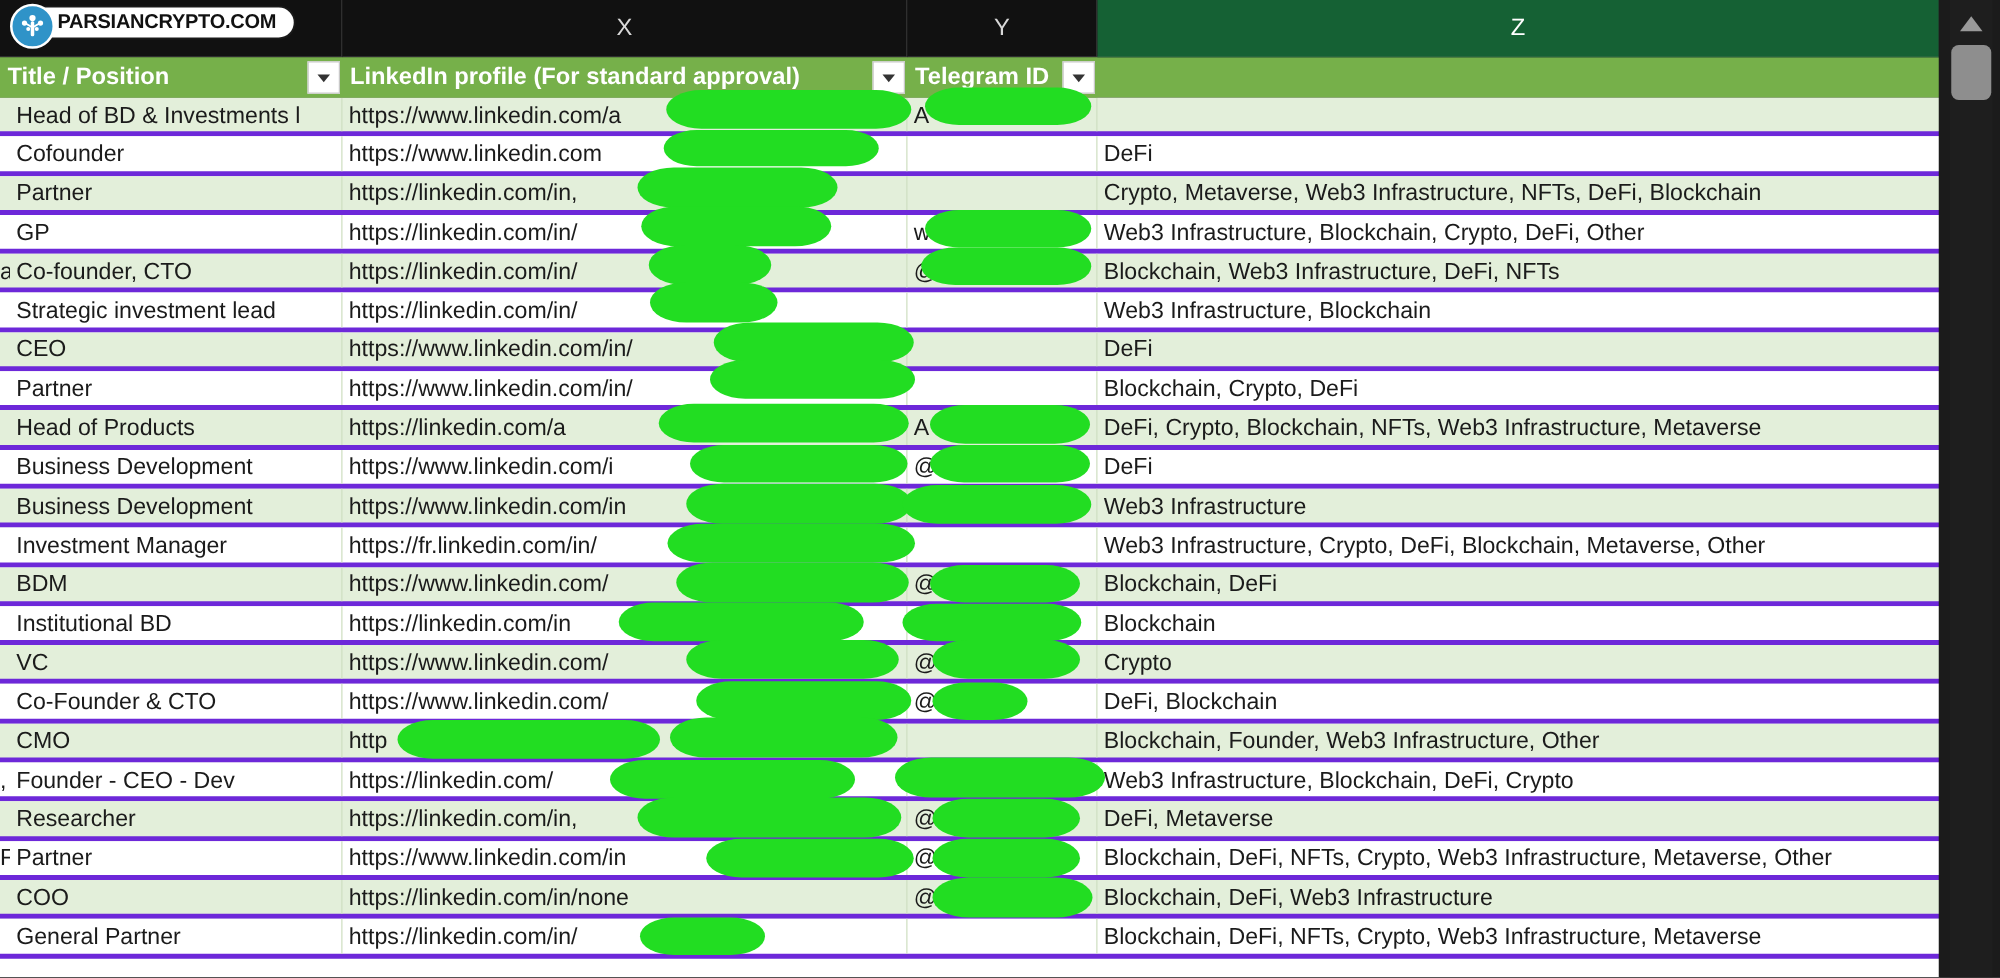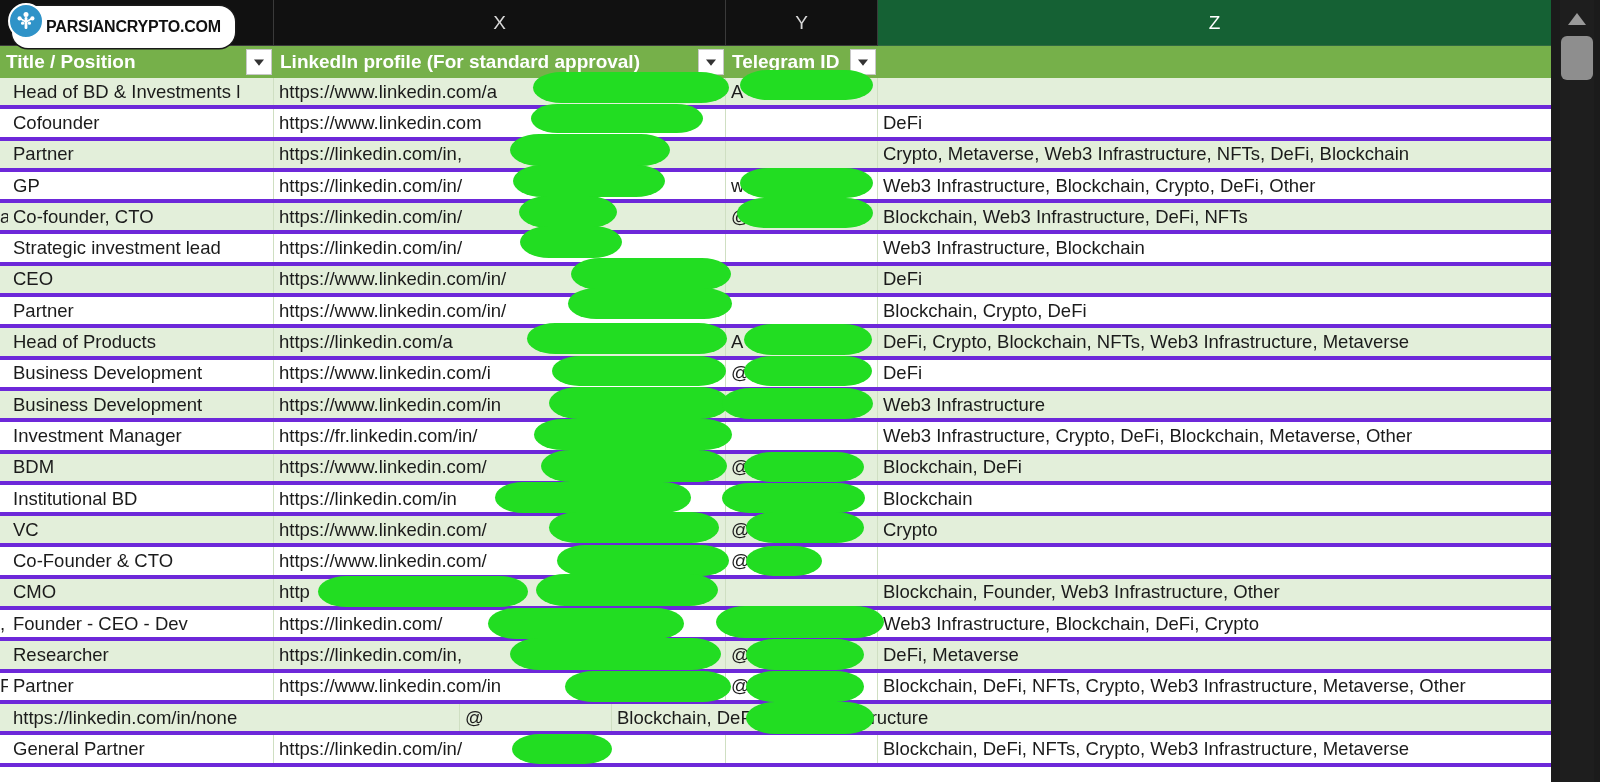--- a/index.html
+++ b/index.html
@@ -47,21 +47,21 @@
     color: #ffffff;
     border-bottom: 1px solid #2f6a42;
   }
   .col-letter.blank { border-right: 1px solid #3a3a3a; }
 
   
   .logo-pill {
     position: absolute;
     top: 6px;
     left: 12px;
-    height: 42px;
+    height: 24px;
     padding: 0 14px 0 34px;
     background: #ffffff;
     border-radius: 16px;
     display: flex;
     align-items: center;
     box-shadow: 0 0 0 1.5px #1a1a1a;
     z-index: 40;
   }
   .logo-pill .logo-text {
     font-family: "Liberation Sans", sans-serif;
@@ -384,20 +384,21 @@
         <div class="cell c-title">VC</div>
         <div class="cell c-link">https://www.linkedin.com/</div>
         <div class="cell c-tg">@</div>
         <div class="cell c-ind">Crypto</div>
       </div>
       <div class="row even">
         <div class="cell c-prev"></div>
         <div class="cell c-title">Co-Founder &amp; CTO</div>
         <div class="cell c-link">https://www.linkedin.com/</div>
         <div class="cell c-tg">@</div>
+        <div class="cell c-ind">DeFi, Blockchain</div>
       </div>
       <div class="row odd">
         <div class="cell c-prev"></div>
         <div class="cell c-title">CMO</div>
         <div class="cell c-link">http</div>
         <div class="cell c-tg"></div>
         <div class="cell c-ind">Blockchain, Founder, Web3 Infrastructure, Other</div>
       </div>
       <div class="row even">
         <div class="cell c-prev">,</div>
@@ -415,20 +416,21 @@
       </div>
       <div class="row even">
         <div class="cell c-prev">F</div>
         <div class="cell c-title">Partner</div>
         <div class="cell c-link">https://www.linkedin.com/in</div>
         <div class="cell c-tg">@</div>
         <div class="cell c-ind">Blockchain, DeFi, NFTs, Crypto, Web3 Infrastructure, Metaverse, Other</div>
       </div>
       <div class="row odd">
         <div class="cell c-prev"></div>
+        <div class="cell c-title">COO</div>
         <div class="cell c-link">https://linkedin.com/in/none</div>
         <div class="cell c-tg">@</div>
         <div class="cell c-ind">Blockchain, DeFi, Web3 Infrastructure</div>
       </div>
       <div class="row even">
         <div class="cell c-prev"></div>
         <div class="cell c-title">General Partner</div>
         <div class="cell c-link">https://linkedin.com/in/</div>
         <div class="cell c-tg"></div>
         <div class="cell c-ind">Blockchain, DeFi, NFTs, Crypto, Web3 Infrastructure, Metaverse</div>

